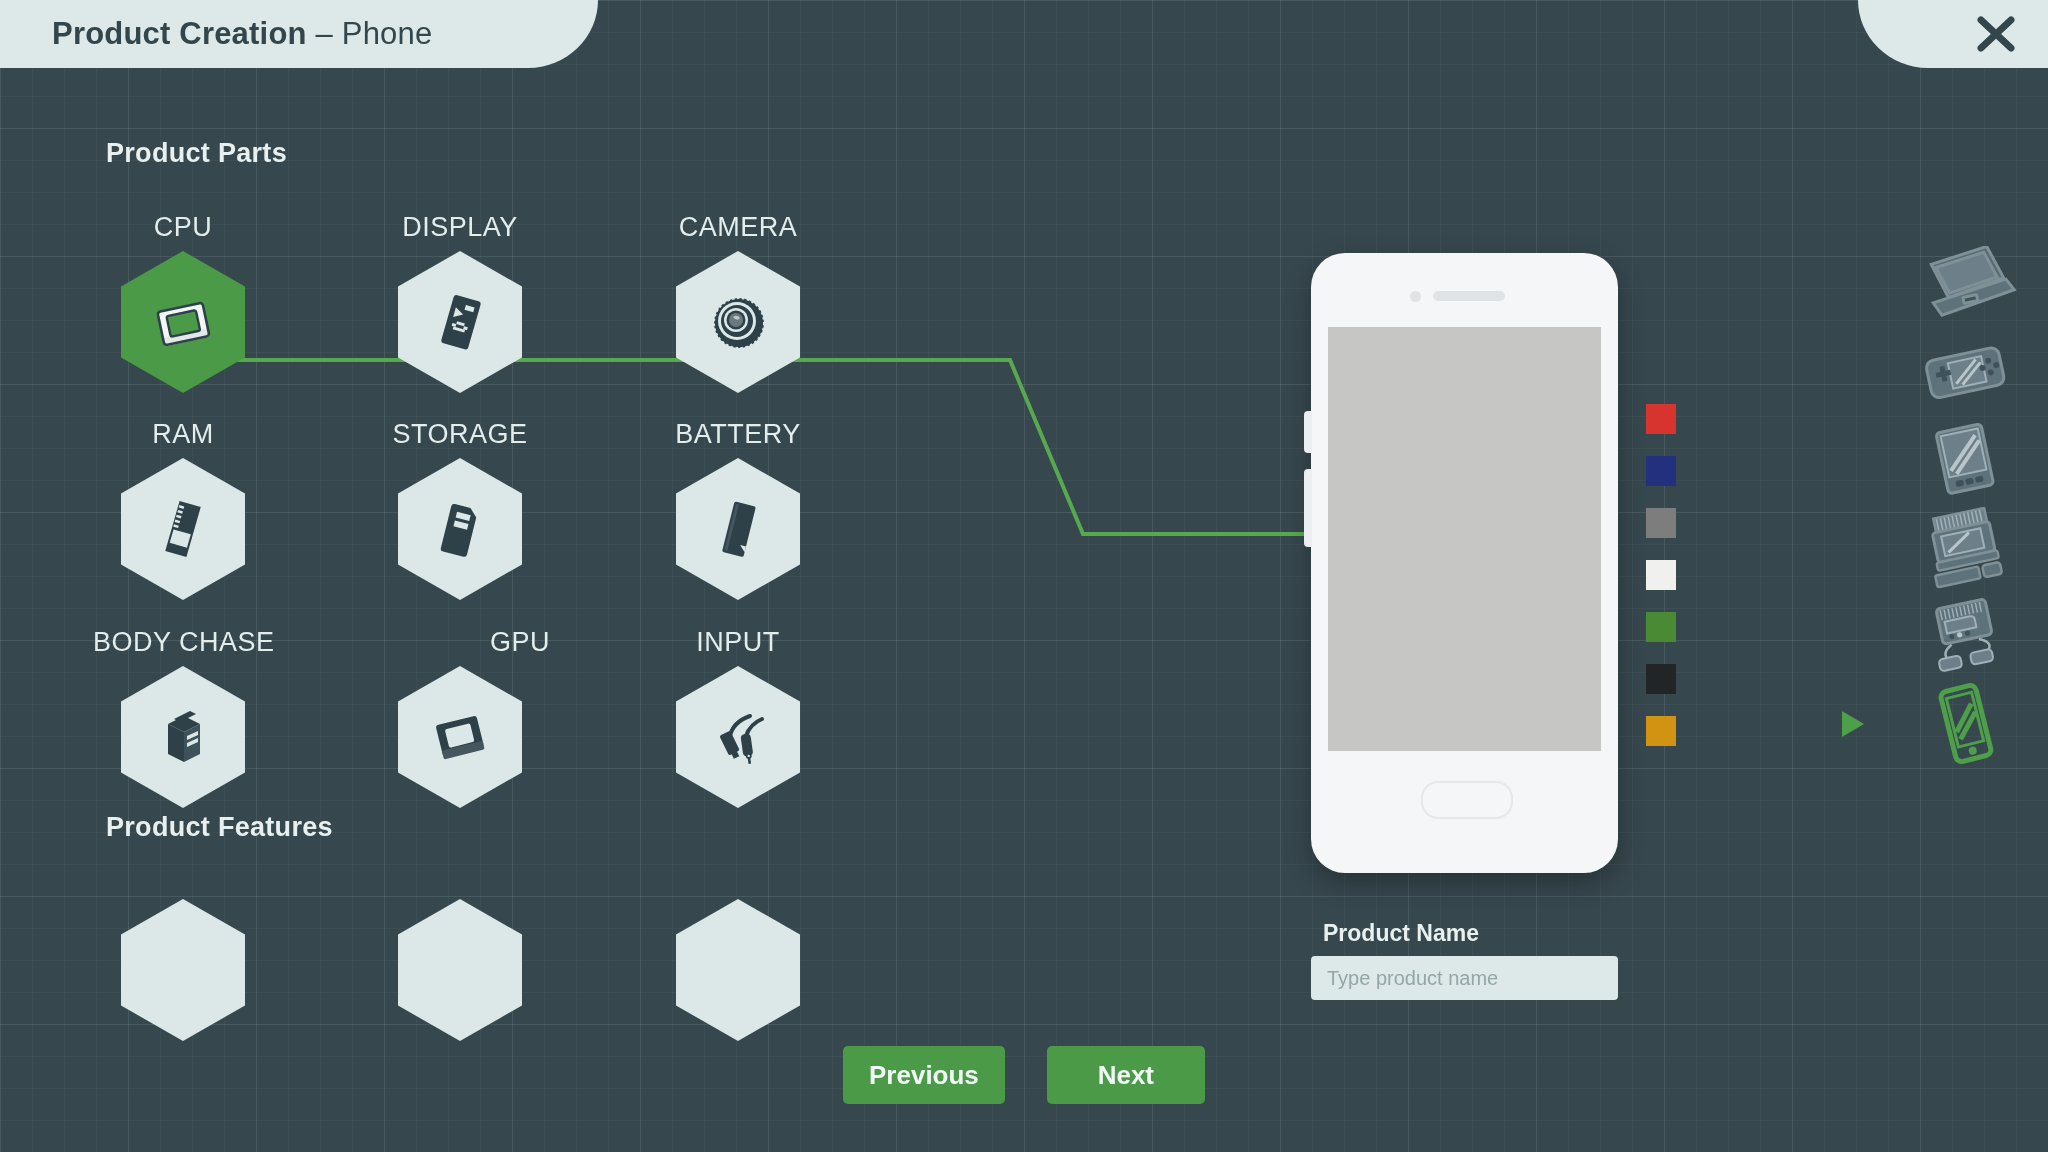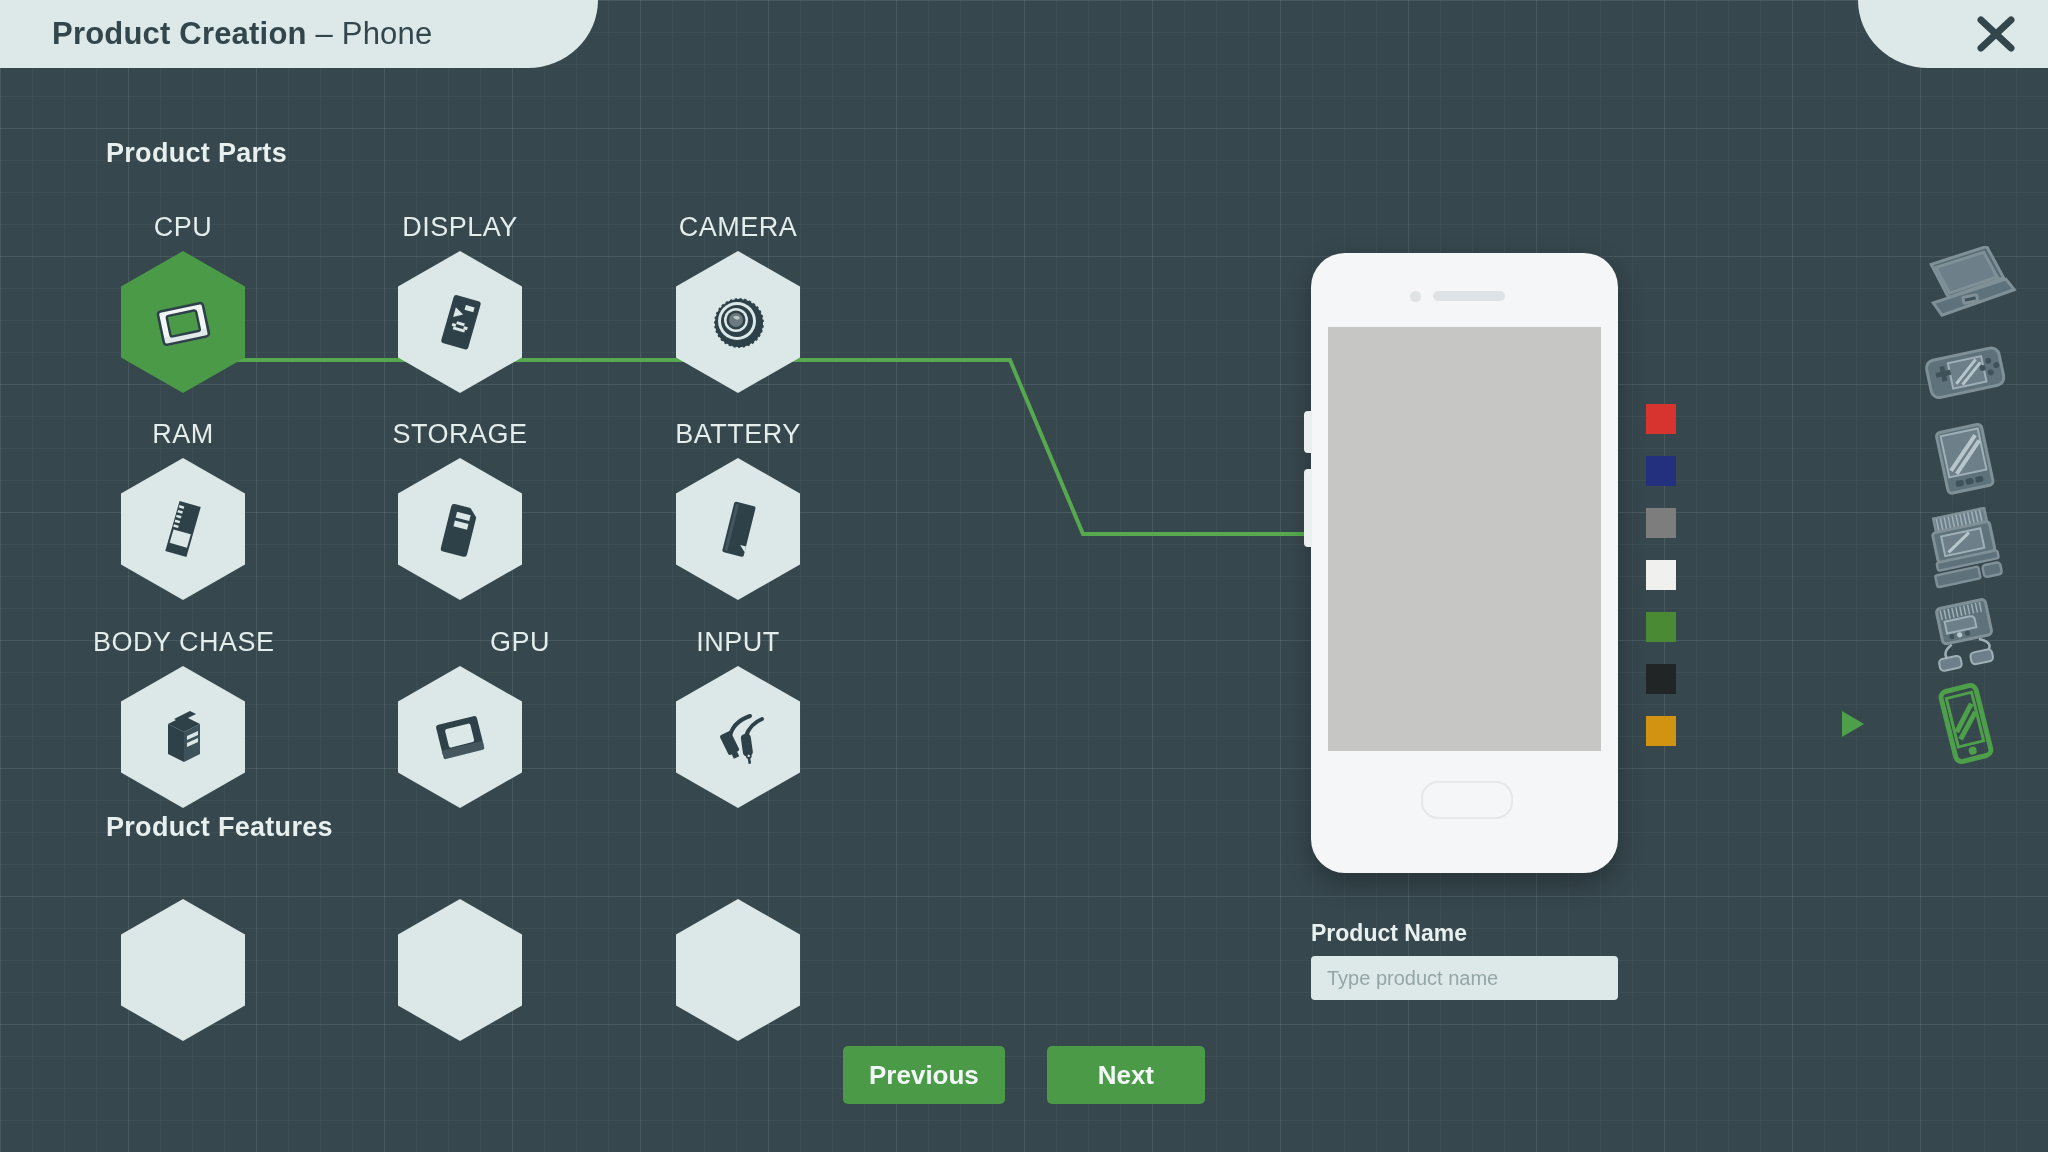--- a/index.html
+++ b/index.html
@@ -123,21 +123,21 @@
   }
   .device-pointer{
     position:absolute;left:-52px;top:50%;margin-top:-13px;
     width:0;height:0;border-left:22px solid #4d9f4a;
     border-top:13px solid transparent;border-bottom:13px solid transparent;
   }
 
   
   #product-name-block{position:absolute;left:1311px;top:920px;width:307px;}
   #product-name-label{
-    font-size:23px;font-weight:bold;color:#e9f1f0;margin-bottom:9px;
+    font-size:23px;font-weight:bold;color:#e9f1f0;margin-bottom:9px;margin-left:12px;
   }
   #product-name-input{
     width:307px;height:44px;box-sizing:border-box;
     background:#dde9e8;border:none;border-radius:4px;
     padding:17px 16px;font-size:20px;color:#33464c;
     font-family:"Liberation Sans", sans-serif;
   }
   #product-name-input::placeholder{color:#94a6a6;}
 
   

